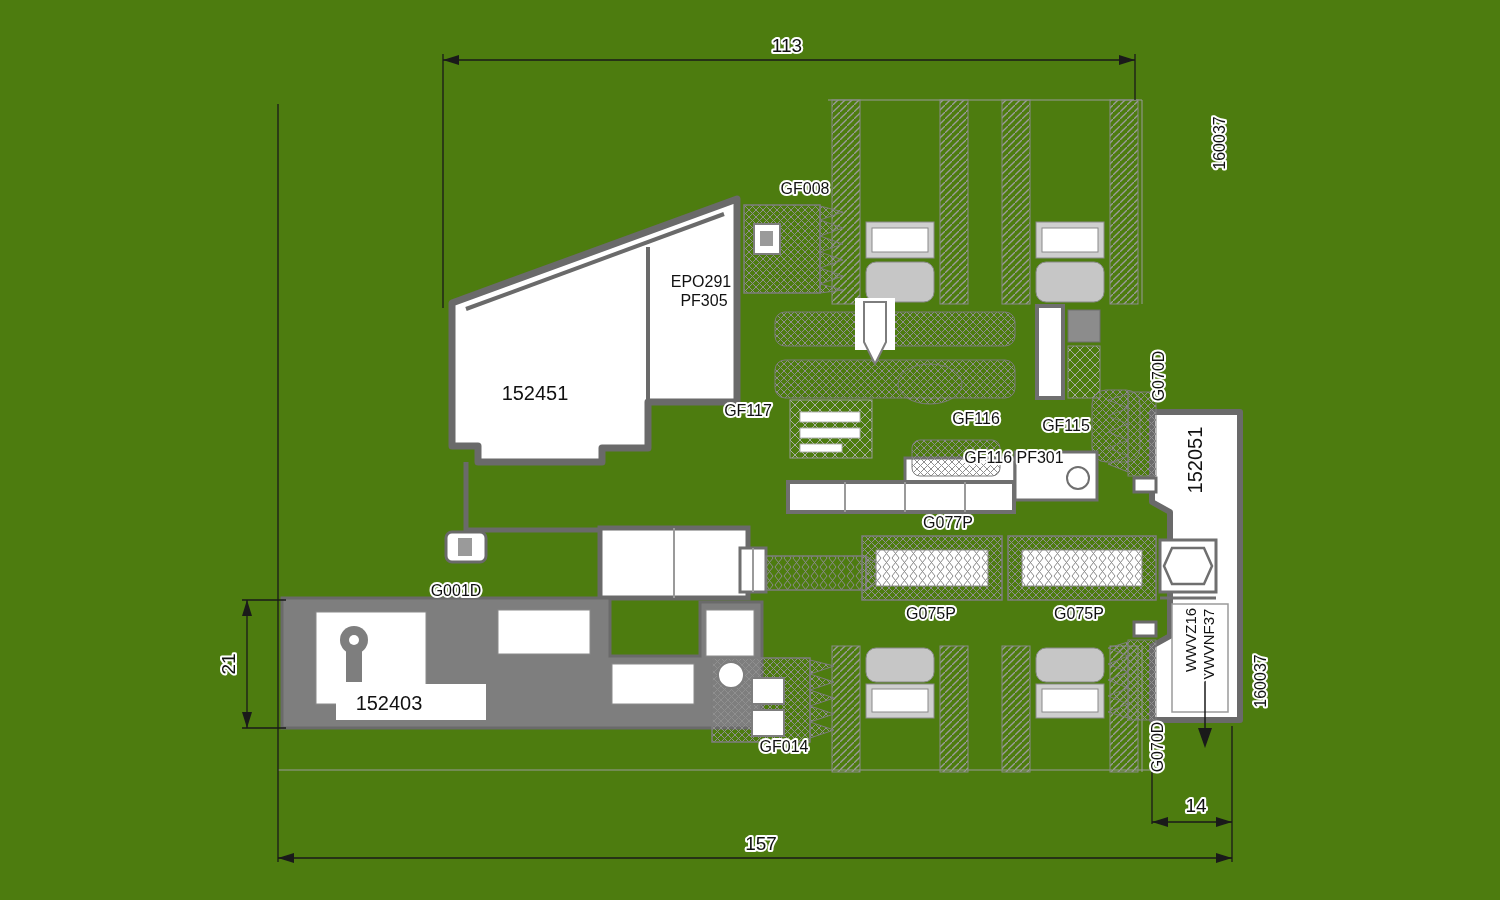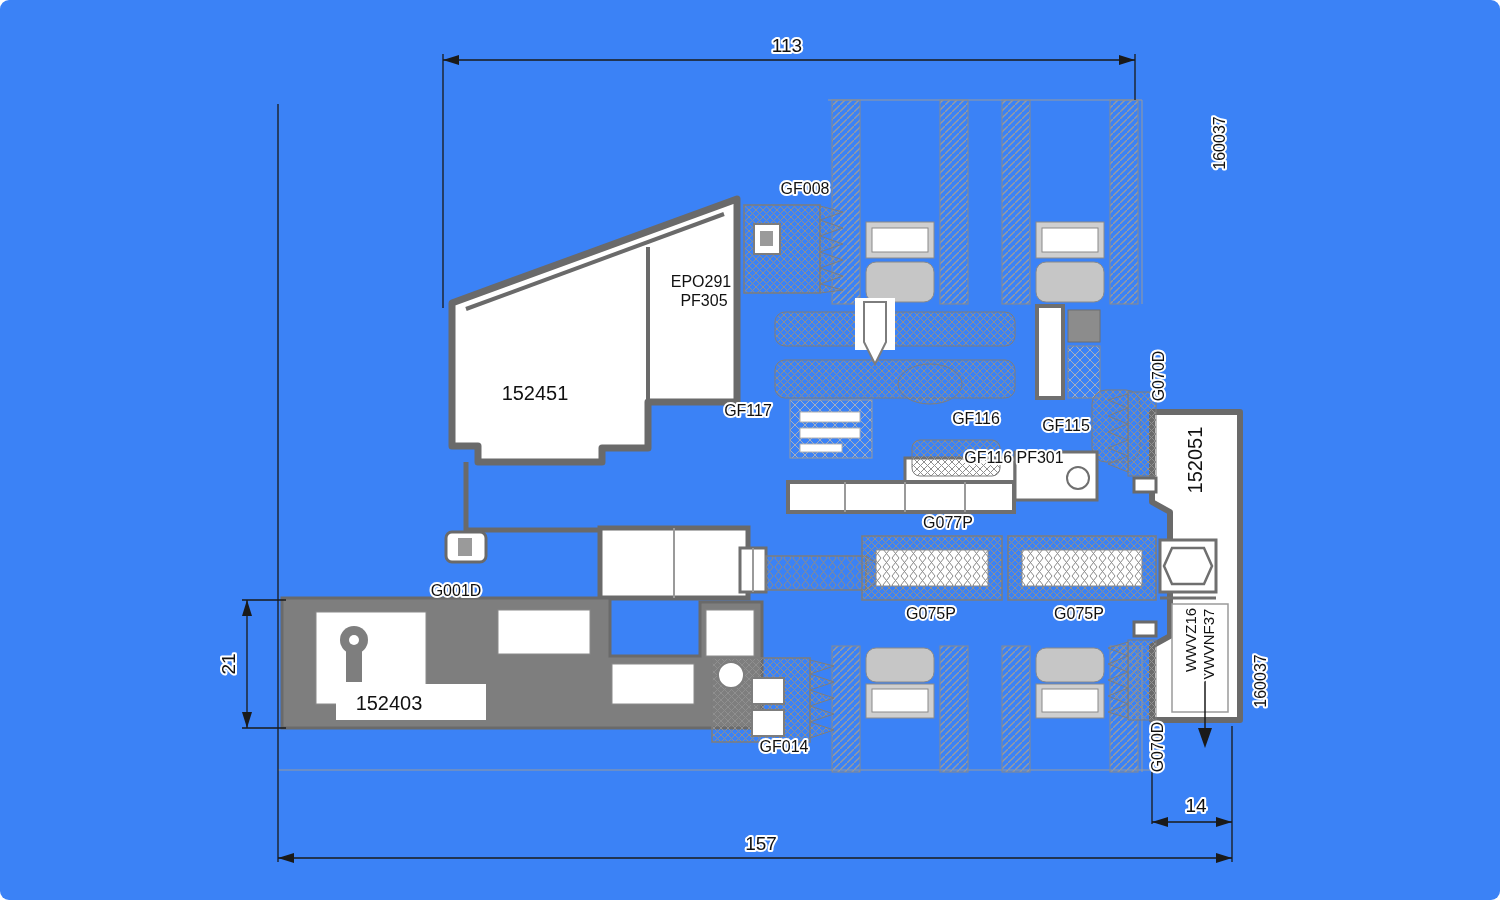--- a/index.html
+++ b/index.html
@@ -1,17 +1,17 @@
 <!DOCTYPE html>
 <html><head>
 <meta charset="utf-8">
 <style>
   html,body{margin:0;padding:0;background:#fff;}
-  .canvas{position:relative;width:1500px;height:900px;background:#3b82f6;overflow:hidden;
-          font-family:"Liberation Sans",sans-serif;border-radius:9px;}
+  .canvas{position:relative;width:1500px;height:900px;background:#4d7c0f;overflow:hidden;
+          font-family:"Liberation Sans",sans-serif;}
   svg{display:block;}
   svg text{fill:#111;font-family:"Liberation Sans",sans-serif;
            paint-order:stroke;stroke:#fff;stroke-width:4px;stroke-linejoin:round;}
   .dim{font-size:19px;}
   .lbl{font-size:16px;}
   .big{font-size:20px;}
   .sm{font-size:15px;}
 </style>
 </head>
 <body>

